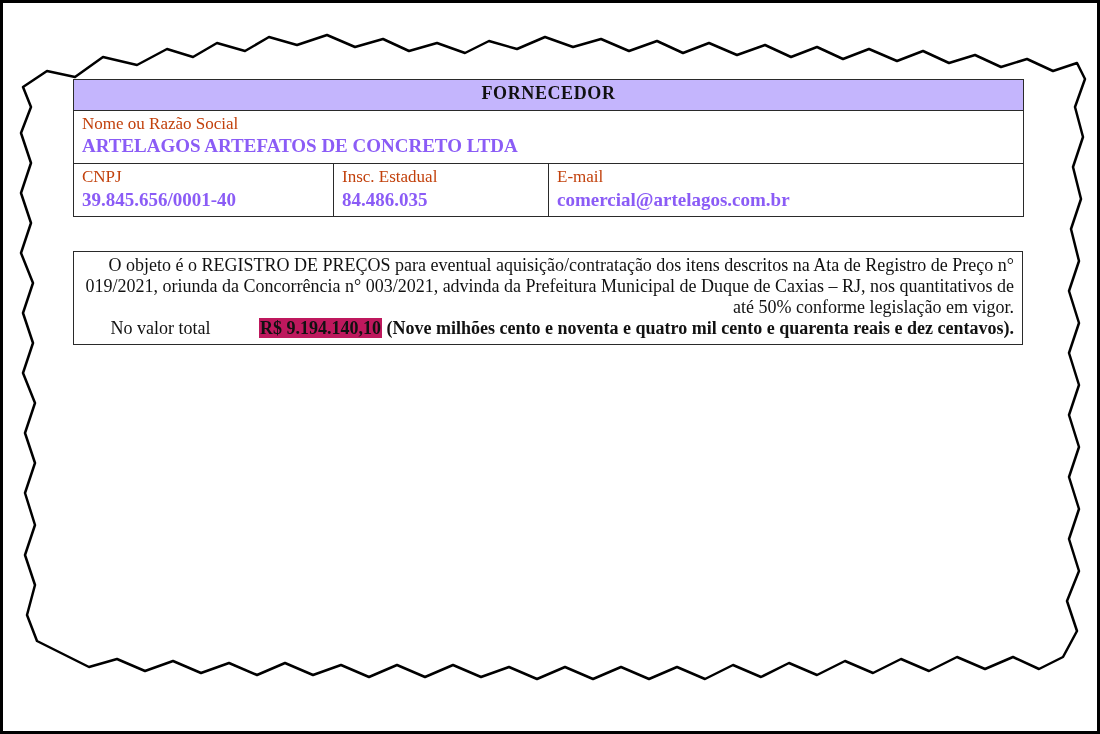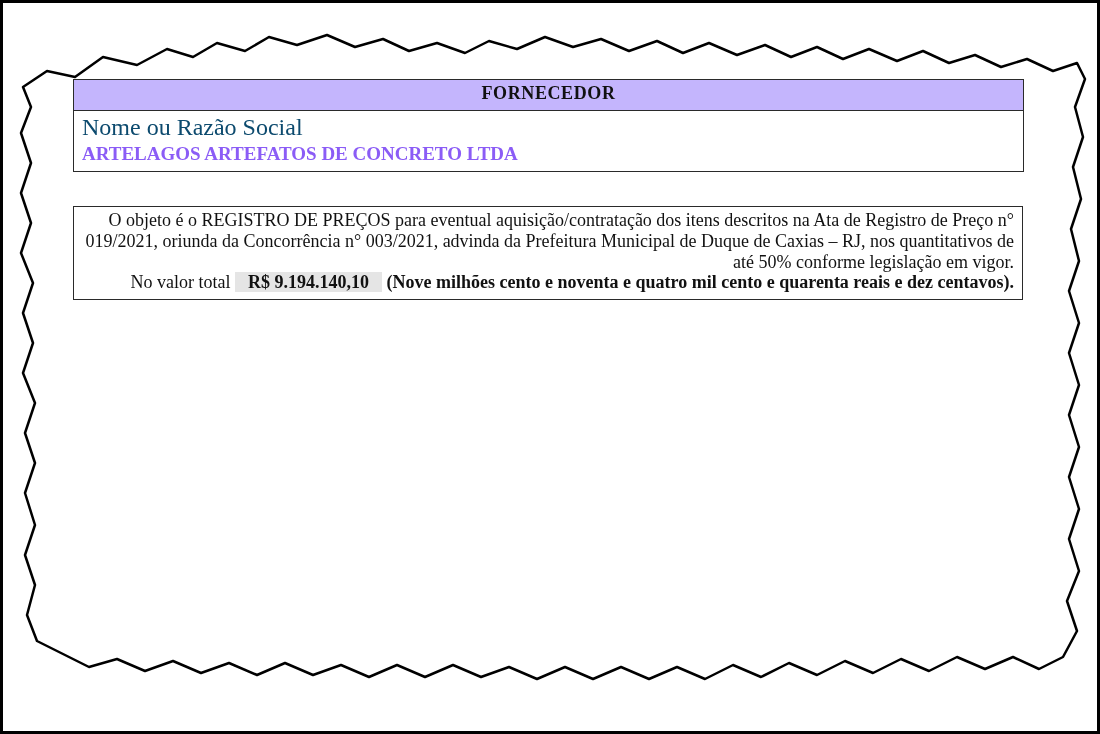--- a/index.html
+++ b/index.html
@@ -64,23 +64,23 @@
   td.hdr {
     background: #c4b5fd;
     text-align: center;
     font-weight: bold;
     letter-spacing: 0.6px;
     font-size: 19px;
     padding: 4px 0 5px 0;
   }
   .lbl {
     display: block;
-    font-size: 24px;
+    font-size: 17px;
     font-weight: normal;
-    color: #0c4a6e;
+    color: #c2410c;
     margin-bottom: 2px;
   }
   .val {
     display: block;
     font-size: 19px;
     font-weight: bold;
     color: #8b5cf6;
   }
   .val.right {
     text-align: right;
@@ -92,23 +92,24 @@
   td.body-cell {
     padding: 8px 14px 14px 14px;
     font-size: 18.5px;
     line-height: 1.62;
     text-align: right;
   }
   td.body-cell p {
     margin: 0;
   }
   .hl {
-    background: #e5e5e5;
+    background: #be185d;
     font-weight: bold;
-    padding: 0 13px;
+    padding: 0 1px;
+    margin-left: 44px;
   }
   .bold {
     font-weight: bold;
   }
 </style>
 </head>
 <body>
 
 <div class="page">
   <div class="scrap">
@@ -147,20 +148,34 @@
       <tbody>
         <tr>
           <td class="hdr" colspan="4">FORNECEDOR</td>
         </tr>
         <tr>
           <td colspan="4">
             <span class="lbl">Nome ou Razão Social</span>
             <span class="val">ARTELAGOS ARTEFATOS DE CONCRETO LTDA</span>
           </td>
         </tr>
+        <tr>
+          <td>
+            <span class="lbl">CNPJ</span>
+            <span class="val">39.845.656/0001-40</span>
+          </td>
+          <td>
+            <span class="lbl">Insc. Estadual</span>
+            <span class="val">84.486.035</span>
+          </td>
+          <td colspan="2">
+            <span class="lbl">E-mail</span>
+            <span class="val">comercial@artelagos.com.br</span>
+          </td>
+        </tr>
       </tbody>
     </table>
 
     <div class="spacer"></div>
 
     <table class="block">
       <tbody>
         <tr>
           <td class="body-cell">
             <p>O objeto é o REGISTRO DE PREÇOS para eventual aquisição/contratação dos itens descritos na Ata de Registro de Preço n° 019/2021, oriunda da Concorrência n° 003/2021, advinda da Prefeitura Municipal de Duque de Caxias – RJ, nos quantitativos de até 50% conforme legislação em vigor.</p>

